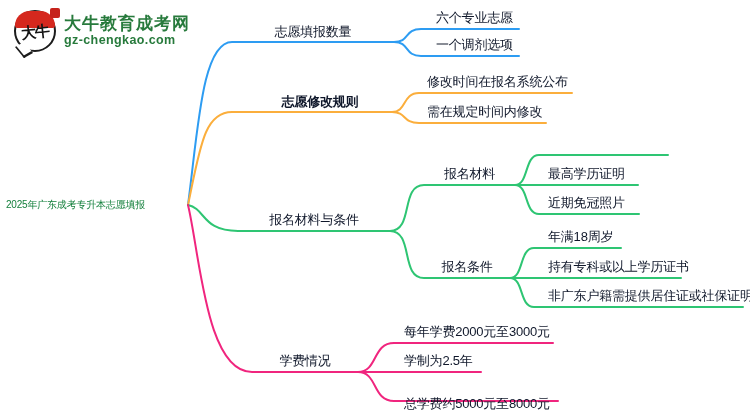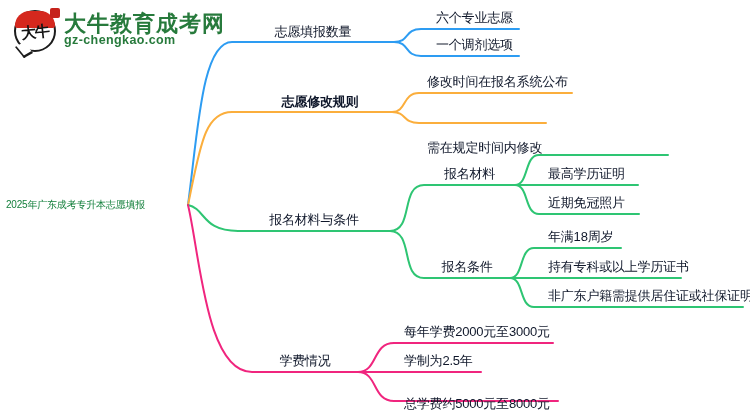--- a/index.html
+++ b/index.html
@@ -33,21 +33,21 @@
   .logo-seal{
     position:absolute;right:-6px;top:-4px;width:10px;height:10px;
     background:#c6231b;border-radius:2px;
   }
   .logo-tail{
     position:absolute;left:2px;bottom:-6px;width:10px;height:10px;
     background:#fff;border-left:2px solid #1c1c1c;border-bottom:2px solid #1c1c1c;
     transform:skew(20deg) rotate(-25deg);
   }
   .logo-text{margin-left:8px;}
-  .logo-title{font-weight:bold;font-size:22px;line-height:19px;color:#277a3c;letter-spacing:1px;}
+  .logo-title{font-weight:bold;font-size:17px;line-height:19px;color:#277a3c;letter-spacing:1px;}
   .logo-domain{font-weight:bold;font-size:12.5px;line-height:15px;color:#277a3c;letter-spacing:0.4px;}
 </style>
 </head>
 <body>
 
 <div class="canvas">
 
   <svg class="connectors" width="750" height="410" viewBox="0 0 750 410">
 
     <path d="M188,205 C198,130 202,42 232,42 L394,42" stroke="#2d9cf2"></path>
@@ -88,21 +88,21 @@
   </div>
 
   <div class="node root-label" style="left:6px;top:197px;">2025年广东成考专升本志愿填报</div>
 
   <div class="node center" style="left:232px;top:24px;width:162px;">志愿填报数量</div>
   <div class="node" style="left:436px;top:10px;">六个专业志愿</div>
   <div class="node" style="left:436px;top:37px;">一个调剂选项</div>
 
   <div class="node center" style="left:240px;top:94px;width:160px;font-weight:bold;">志愿修改规则</div>
   <div class="node" style="left:427px;top:74px;">修改时间在报名系统公布</div>
-  <div class="node" style="left:427px;top:104px;margin-top:36px;">需在规定时间内修改</div>
+  <div class="node" style="left:427px;top:104px;">需在规定时间内修改</div>
 
   <div class="node center" style="left:238px;top:212px;width:152px;">报名材料与条件</div>
   <div class="node center" style="left:424px;top:166px;width:91px;">报名材料</div>
   <div class="node" style="left:548px;top:166px;">最高学历证明</div>
   <div class="node" style="left:548px;top:195px;">近期免冠照片</div>
   <div class="node center" style="left:424px;top:259px;width:86px;">报名条件</div>
   <div class="node" style="left:548px;top:229px;">年满18周岁</div>
   <div class="node" style="left:548px;top:259px;">持有专科或以上学历证书</div>
   <div class="node" style="left:548px;top:288px;">非广东户籍需提供居住证或社保证明</div>
 

